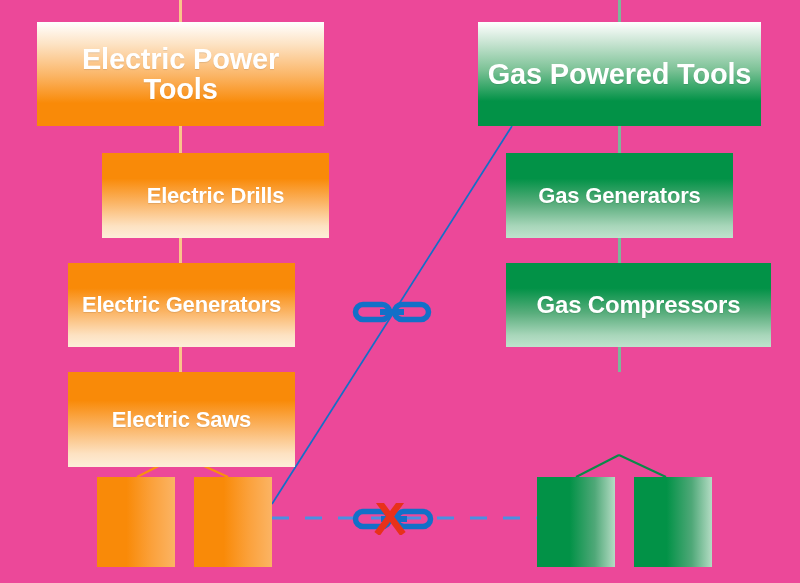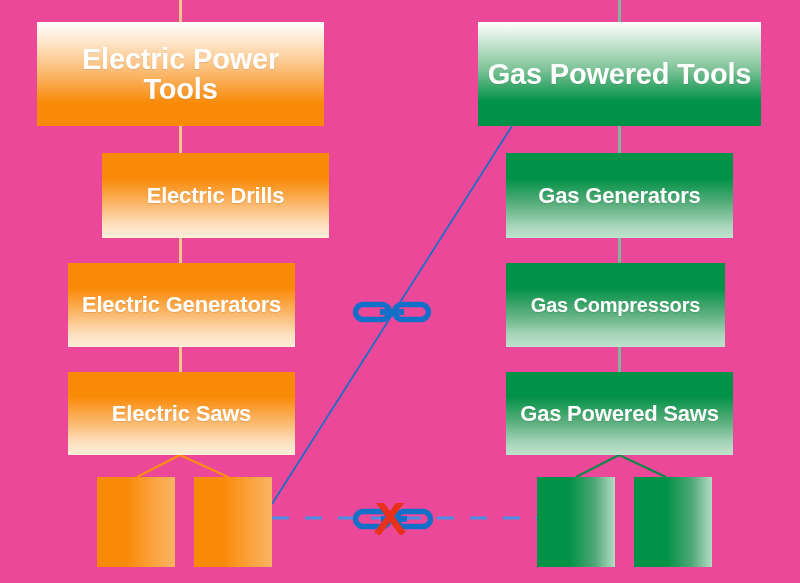--- a/index.html
+++ b/index.html
@@ -121,47 +121,44 @@
   </div>
 
   <div class="node child orange" style="left:68px; top:153px; width:227px; height:85px; font-size:22px;margin-left:34px;">
     <span>Electric Drills</span>
   </div>
 
   <div class="node child orange" style="left:68px; top:263px; width:227px; height:84px; font-size:22px;">
     <span>Electric Generators</span>
   </div>
 
-  <div class="node child orange" style="left:68px; top:372px; width:227px; height:83px; font-size:22px;">
+  <div class="node child orange" style="left:68px; top:372px; width:227px; height:95px; font-size:22px;">
     <span>Electric Saws</span>
   </div>
 
   <div class="node leaf orange" style="left:97px; top:477px; width:78px; height:90px; font-size:13px;">
     <span></span>
   </div>
 
   <div class="node leaf orange" style="left:194px; top:477px; width:78px; height:90px; font-size:13px;">
     <span></span>
   </div>
 
   <div class="node root green" style="left:478px; top:22px; width:283px; height:104px; font-size:29px;align-items:center;">
     <span>Gas Powered Tools</span>
   </div>
 
   <div class="node child green" style="left:506px; top:153px; width:227px; height:85px; font-size:22px;">
     <span>Gas Generators</span>
   </div>
 
-  <div class="node child green" style="left:506px; top:263px; width:219px; height:84px; font-size:20px;">
+  <div class="node child green" style="left:506px; top:263px; width:265px; height:84px; font-size:24px;">
     <span>Gas Compressors</span>
   </div>
 
-  <div class="node child green" style="left:506px; top:372px; width:227px; height:83px; font-size:22px;">
-    <span>Gas Powered Saws</span>
-  </div>
 
   <div class="node leaf green" style="left:537px; top:477px; width:78px; height:90px; font-size:13px;">
     <span></span>
   </div>
 
   <div class="node leaf green" style="left:634px; top:477px; width:78px; height:90px; font-size:13px;">
     <span></span>
   </div>
 
   <div class="chain" style="left:352px; top:297px; width:80px; height:30px;">

